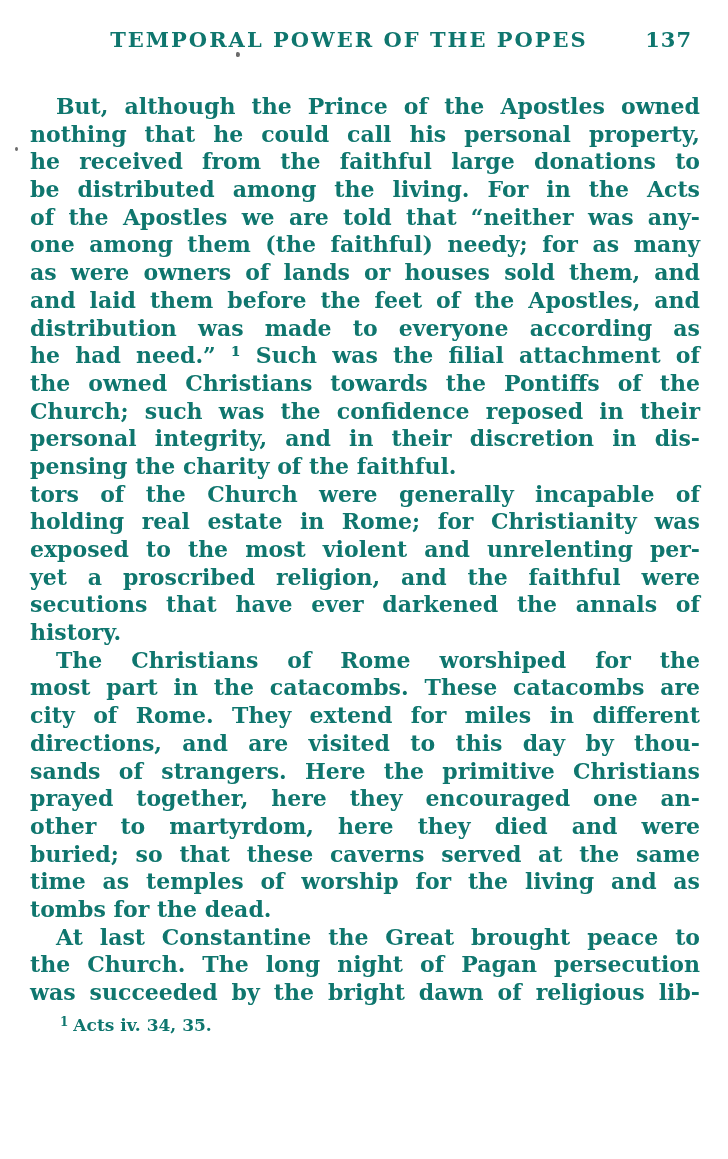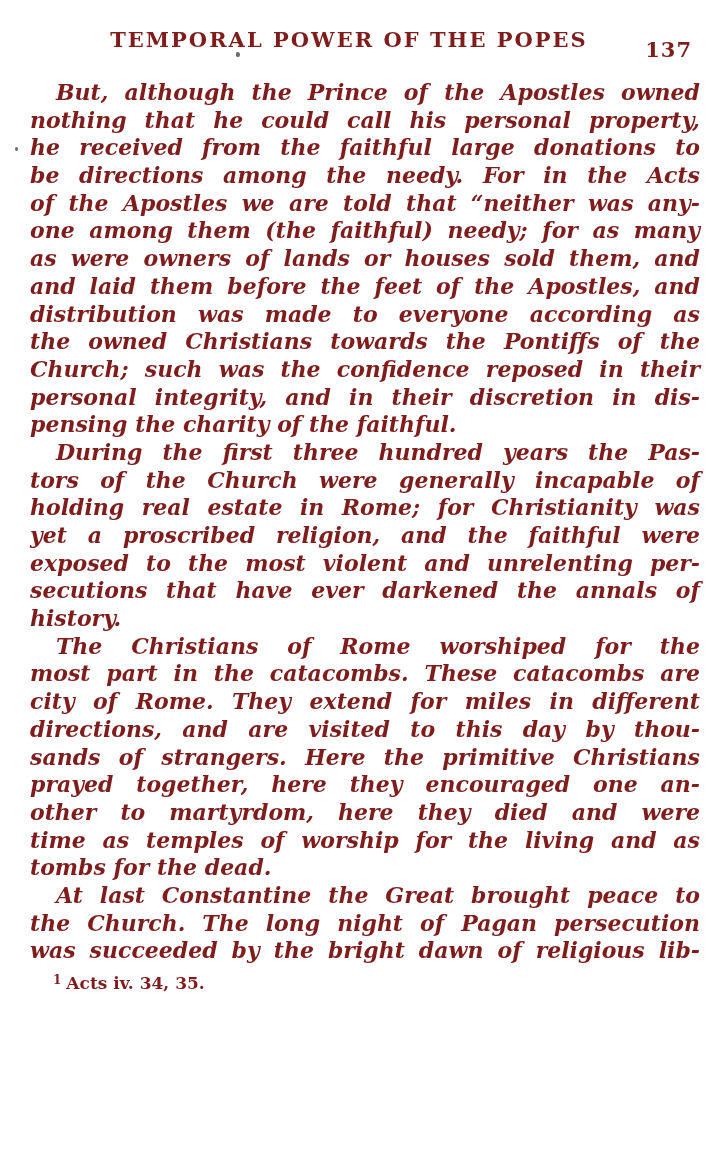--- a/index.html
+++ b/index.html
@@ -9,21 +9,21 @@
   }
   .page {
     position: relative;
     width: 728px;
     height: 1159px;
     box-sizing: border-box;
     background: #ffffff;
     padding: 0 28px 0 30px;
     overflow: hidden;
     font-family: "DejaVu Serif", "Liberation Serif", serif;
-    color: #7f1d1d;
+    color: #0f766e;
   }
   .header {
     position: relative;
     margin-top: 27px;
     height: 26px;
     text-align: center;
   }
   .header .title {
     display: inline-block;
     transform: translateX(-16px);
@@ -32,46 +32,44 @@
     letter-spacing: 2px;
     white-space: nowrap;
   }
   .header .pagenum {
     position: absolute;
     right: 8px;
     top: 0;
     font-size: 21px;
     font-weight: 700;
     letter-spacing: 1px;
-    margin-top: 10px;
   }
   .body {
-    margin-top: 26px;
-    font-style: italic;
+    margin-top: 40px;
   }
   .line {
     font-size: 22px;
     font-weight: 700;
     line-height: 27.7px;
     height: 27.7px;
     text-align: justify;
     text-align-last: justify;
     overflow: visible;
     white-space: normal;
   }
   .line.indent {
     text-indent: 26px;
   }
   .line.nojust {
     text-align: center;
     text-align-last: left;
   }
   .footnote {
     margin-top: 7px;
-    margin-left: 23px;
+    margin-left: 30px;
     font-size: 17px;
     font-weight: 700;
     line-height: 22px;
   }
   .fn-marker {
     font-size: 12px;
     position: relative;
     top: -5px;
     margin-right: 5px;
   }
@@ -94,44 +92,45 @@
     <span class="pagenum">137</span>
   </div>
 
   <div class="speck speck2"></div>
   <div class="speck speck1"></div>
 
   <div class="body" id="body-text">
       <div class="line indent">But, although the Prince of the Apostles owned</div>
       <div class="line">nothing that he could call his personal property,</div>
       <div class="line">he received from the faithful large donations to</div>
-      <div class="line">be directions among the needy.  For in the Acts</div>
+      <div class="line">be distributed among the living.  For in the Acts</div>
       <div class="line">of the Apostles we are told that “neither was any-</div>
       <div class="line">one among them (the faithful) needy; for as many</div>
       <div class="line">as were owners of lands or houses sold them, and</div>
       <div class="line">and laid them before the feet of the Apostles, and</div>
       <div class="line">distribution was made to everyone according as</div>
+      <div class="line">he had need.” ¹  Such was the filial attachment of</div>
       <div class="line">the owned Christians towards the Pontiffs of the</div>
       <div class="line">Church; such was the confidence reposed in their</div>
       <div class="line">personal integrity, and in their discretion in dis-</div>
       <div class="line nojust">pensing the charity of the faithful.</div>
-      <div class="line indent">During the first three hundred years the Pas-</div>
       <div class="line">tors of the Church were generally incapable of</div>
       <div class="line">holding real estate in Rome; for Christianity was</div>
+      <div class="line">exposed to the most violent and unrelenting per-</div>
       <div class="line">yet a proscribed religion, and the faithful were</div>
-      <div class="line">exposed to the most violent and unrelenting per-</div>
       <div class="line">secutions that have ever darkened the annals of</div>
       <div class="line nojust">history.</div>
       <div class="line indent">The Christians of Rome worshiped for the</div>
       <div class="line">most part in the catacombs.  These catacombs are</div>
       <div class="line">city of Rome.  They extend for miles in different</div>
       <div class="line">directions, and are visited to this day by thou-</div>
       <div class="line">sands of strangers.  Here the primitive Christians</div>
       <div class="line">prayed together, here they encouraged one an-</div>
       <div class="line">other to martyrdom, here they died and were</div>
+      <div class="line">buried; so that these caverns served at the same</div>
       <div class="line">time as temples of worship for the living and as</div>
       <div class="line nojust">tombs for the dead.</div>
       <div class="line indent">At last Constantine the Great brought peace to</div>
       <div class="line">the Church.  The long night of Pagan persecution</div>
       <div class="line">was succeeded by the bright dawn of religious lib-</div>
     </div>
 
   <div class="footnote">
     <span class="fn-marker">1</span><span>Acts iv. 34, 35.</span>
   </div>

